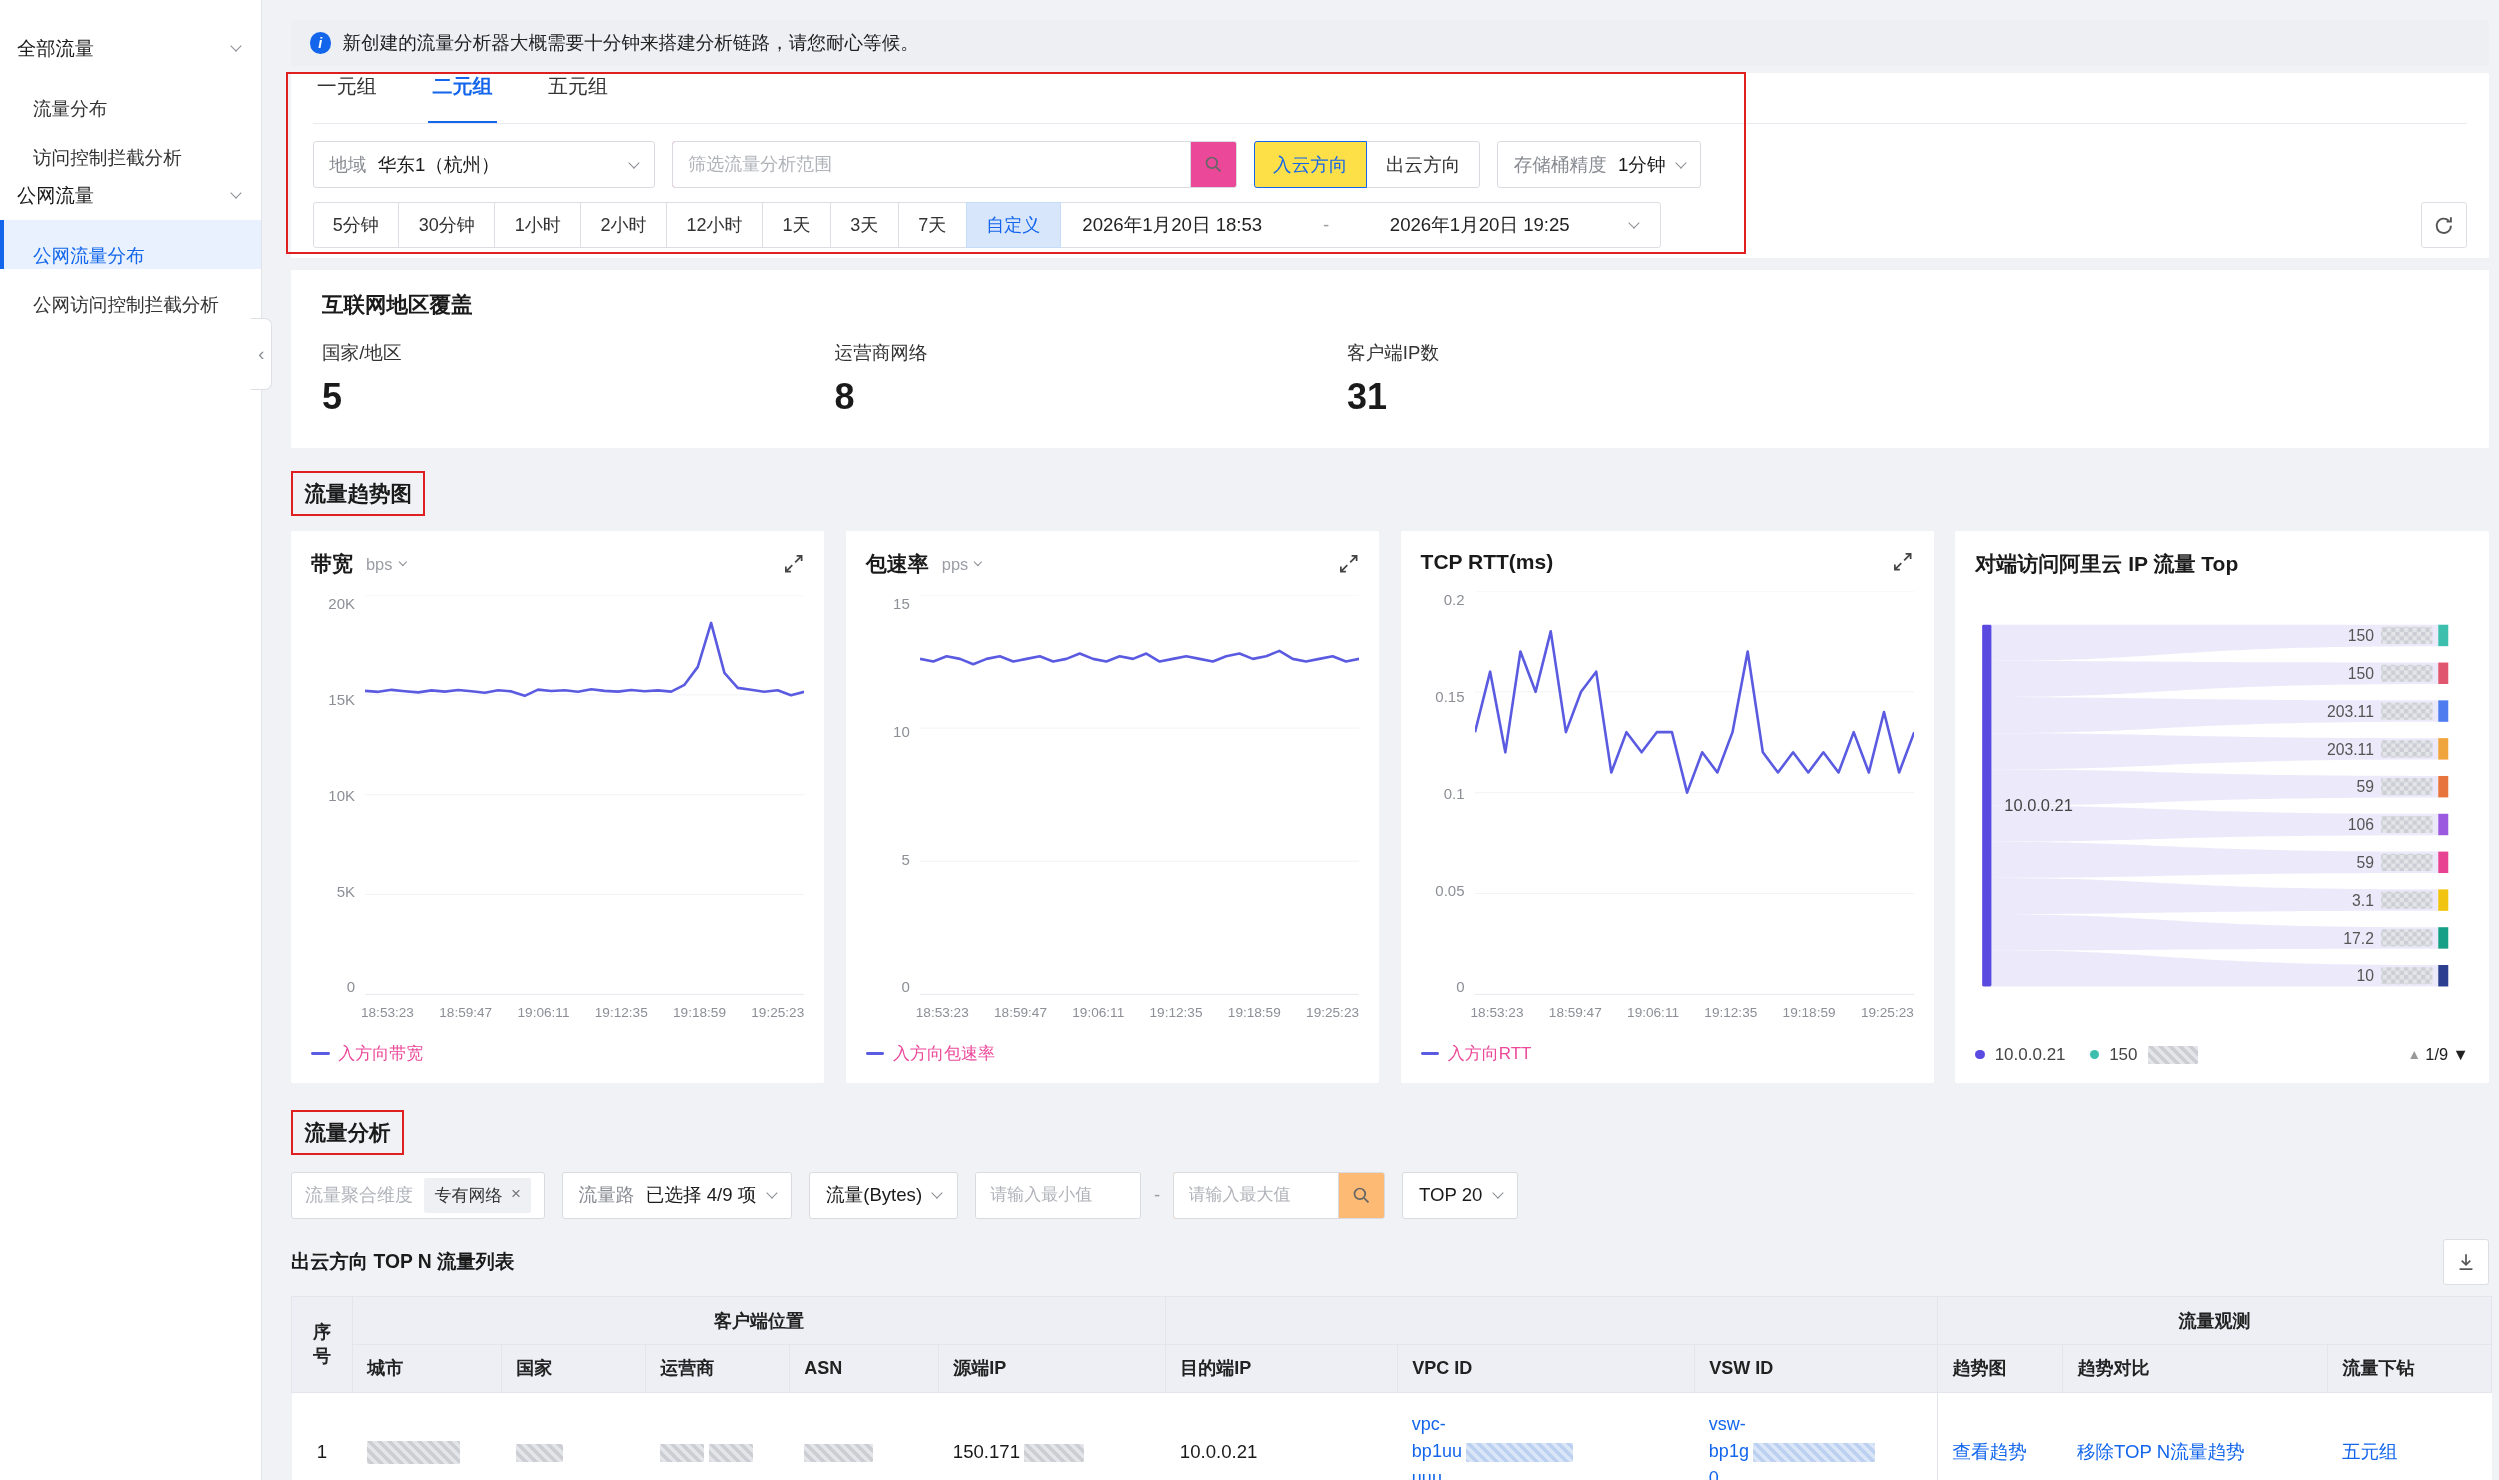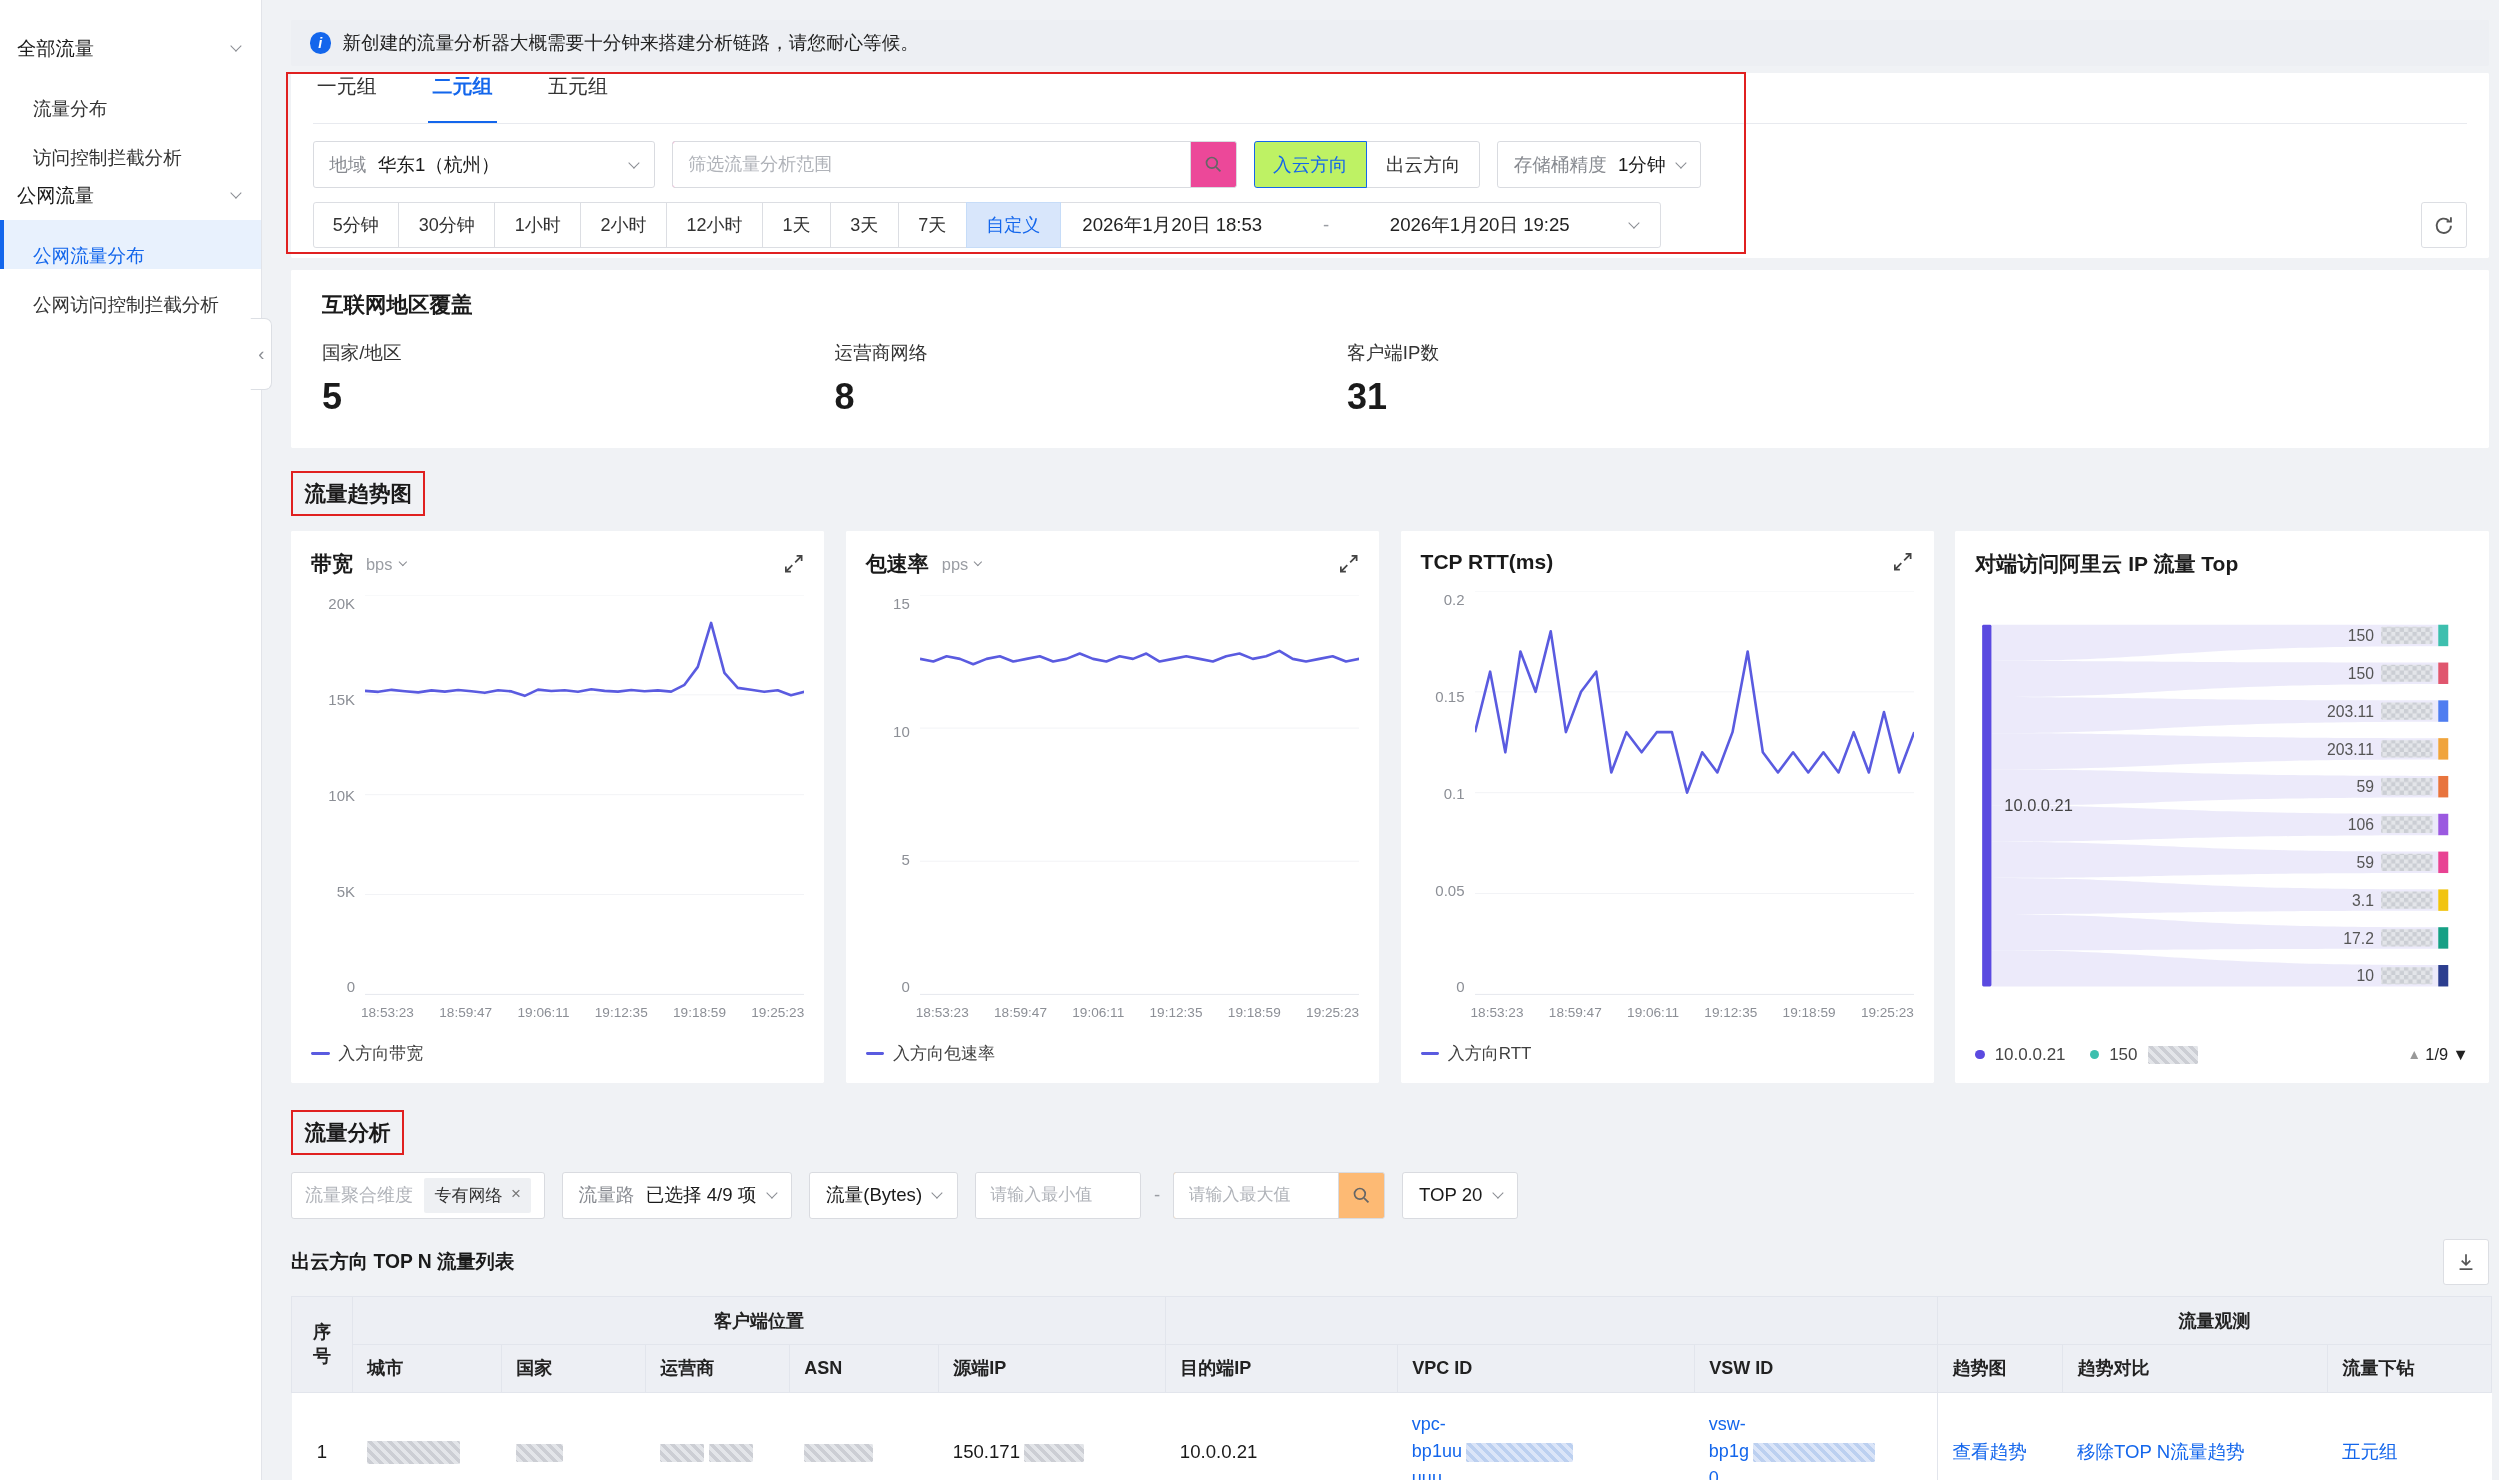--- a/index.html
+++ b/index.html
@@ -35,21 +35,21 @@
   .select{ display:flex; align-items:center; gap:11.4px; border:0.7px solid #d9dbe0; border-radius:2.9px; height:47px; padding:0 15.7px; background:#fff; font-size:18.6px; cursor:pointer;}
   .select .lbl{ color:#888b91;}
   .searchbox{ display:flex; width:565px; height:47px; border:0.7px solid #d9dbe0; border-radius:2.9px; background:#ec4899; overflow:hidden;}
   .searchbox input{ flex:1; border:none; outline:none; padding:0 15.7px; font-size:18px; color:#333; font-family:inherit;}
   .searchbox input::placeholder{ color:#b0b3b9;}
   .search-seg{ width:46px; border-left:0.7px solid #d9dbe0; display:flex; align-items:center; justify-content:center; cursor:pointer;}
   .dir-group{ display:flex;}
   .dir{ height:47px; padding:0 18.6px; display:flex; align-items:center; font-size:18.6px; border:0.7px solid #d9dbe0; background:#fff; color:#333; cursor:pointer;}
   .dir:first-child{ border-radius:2.9px 0 0 2.9px;}
   .dir:last-child{ border-radius:0 2.9px 2.9px 0; margin-left:-0.7px;}
-  .dir.active{ border-color:#1366ec; color:#1366ec; background:#bef264; z-index:1; position:relative;}
+  .dir.active{ border-color:#1366ec; color:#1366ec; background:#fde047; z-index:1; position:relative;}
   .time-row{ display:flex; align-items:center; margin-top:14.3px;}
   .tbtn{ height:46px; padding:0 19.3px; display:flex; align-items:center; border:0.7px solid #dcdee3; background:#fff; font-size:18px; color:#333; margin-left:-0.7px; cursor:pointer;}
   .tbtn:first-child{ border-radius:2.9px 0 0 2.9px; margin-left:0;}
   .tbtn.active{ background:#d8e6fb; color:#1366ec; border-color:#c6dcf8; z-index:1;}
   .date-box{ height:46px; min-width:601px; border:0.7px solid #dcdee3; margin-left:-0.7px; border-radius:0 2.9px 2.9px 0; display:flex; align-items:center; justify-content:space-between; padding:0 21.5px; font-size:18.6px; color:#222; background:#fff; cursor:pointer;}
   .icon-btn{ width:46px; height:46px; border:0.7px solid #dcdee3; border-radius:2.9px; background:#fff; display:flex; align-items:center; justify-content:center; cursor:pointer; color:#555;}
   .refresh-btn{ margin-left:auto;}
   
   .coverage{ margin-top:11.4px; padding:20px 31px 30px;}
   .cov-title{ font-size:21.5px; font-weight:bold;}
@@ -65,21 +65,21 @@
   .chart-head{ display:flex; align-items:center; gap:13px;}
   .chart-title{ font-size:21px; font-weight:bold; white-space:nowrap;}
   .unit{ color:#9a9da3; font-size:16.4px; display:flex; gap:7.2px; align-items:center; cursor:pointer;}
   .unit .chev{ width:5.7px; height:5.7px;}
   .expand{ margin-left:auto; cursor:pointer; display:flex;}
   .chart-body{ flex:1; display:flex; margin-top:17px; min-height:0;}
   .yaxis{ display:flex; flex-direction:column; justify-content:space-between; align-items:flex-end; padding-right:10px; color:#8c8f96; font-size:15px; width:54px;}
   .plot{ flex:1; position:relative; border-bottom:0.7px solid #e8eaef;}
   .plot svg{ position:absolute; inset:0; width:100%; height:100%;}
   .xaxis{ display:flex; justify-content:space-between; margin:10px 0 0 50px; color:#8c8f96; font-size:13.6px;}
-  .legend{ display:flex; align-items:center; gap:8.6px; margin-top:21.5px; font-size:17px; color:#404040;}
+  .legend{ display:flex; align-items:center; gap:8.6px; margin-top:21.5px; font-size:17px; color:#ec4899;}
   .legend-dash{ width:18.6px; height:2.9px; border-radius:1.4px; background:#5a5be0;}
   .sankey-body{ flex:1; position:relative; margin-top:7.2px;}
   .sankey-body svg{ position:absolute; inset:0; width:100%; height:100%;}
   .sk-legend{ display:flex; align-items:center; gap:10px; margin-top:17px; font-size:17px; color:#444;}
   .dot{ width:9.3px; height:9.3px; border-radius:50%; display:inline-block;}
   .pager{ margin-left:auto; display:flex; align-items:center; gap:4.3px; font-size:16.4px; color:#222; cursor:pointer;}
   .pager .up{ color:#999; font-size:13.6px;}
   
   .mosaic{ display:inline-block; height:23px; border-radius:1.4px; vertical-align:middle;
     background-image:linear-gradient(45deg,#ccced4 25%,#e3e5e9 25%,#e3e5e9 50%,#ccced4 50%,#ccced4 75%,#e3e5e9 75%);

